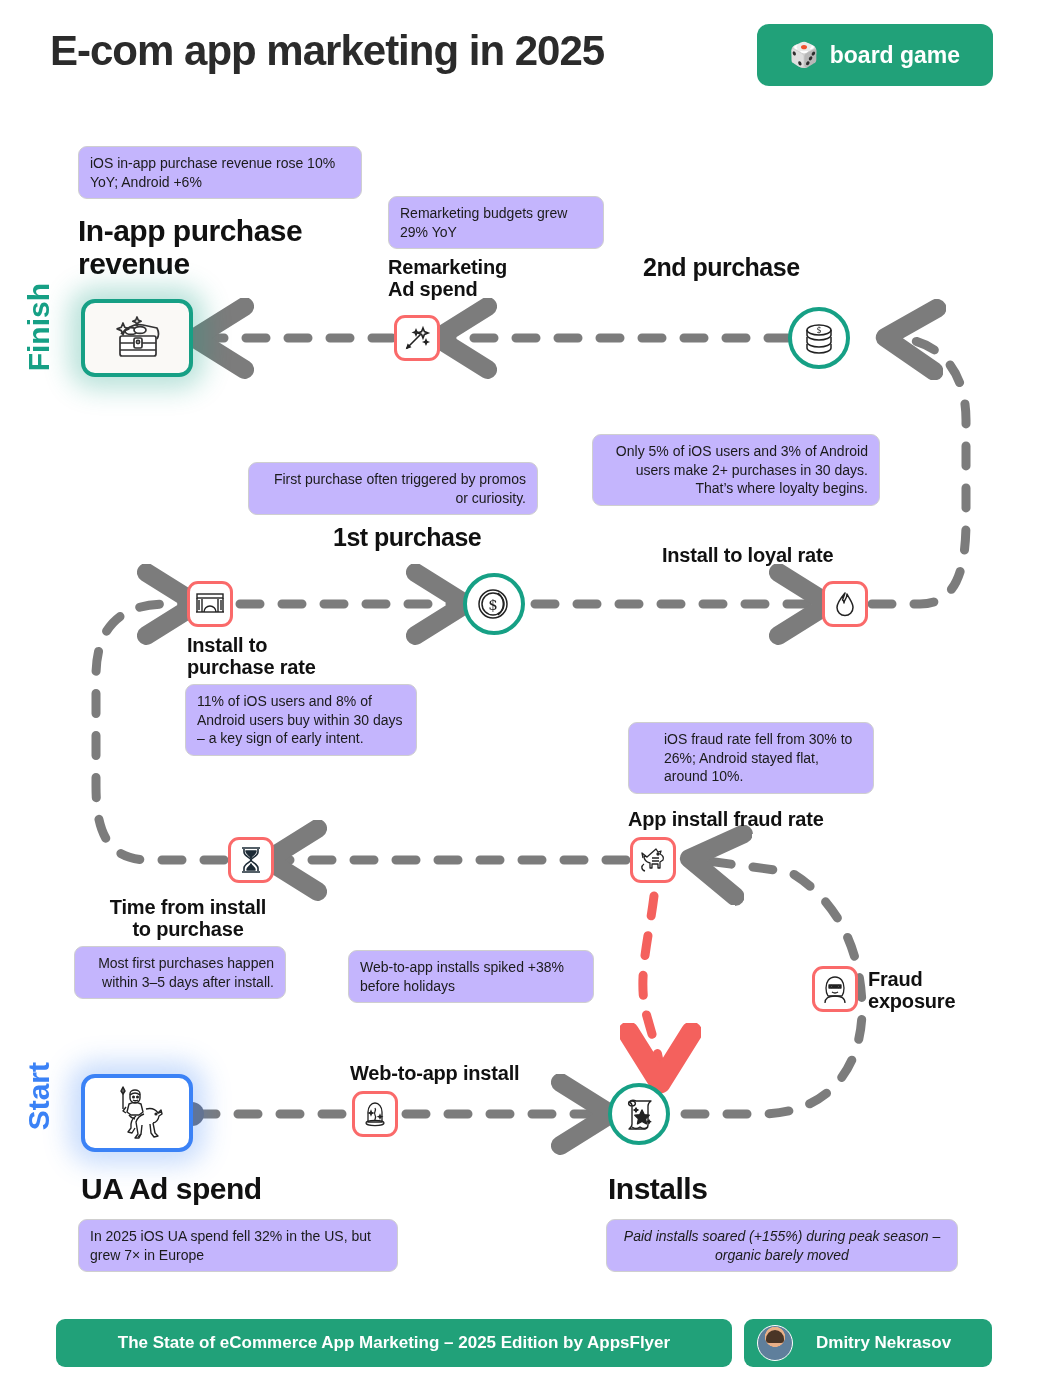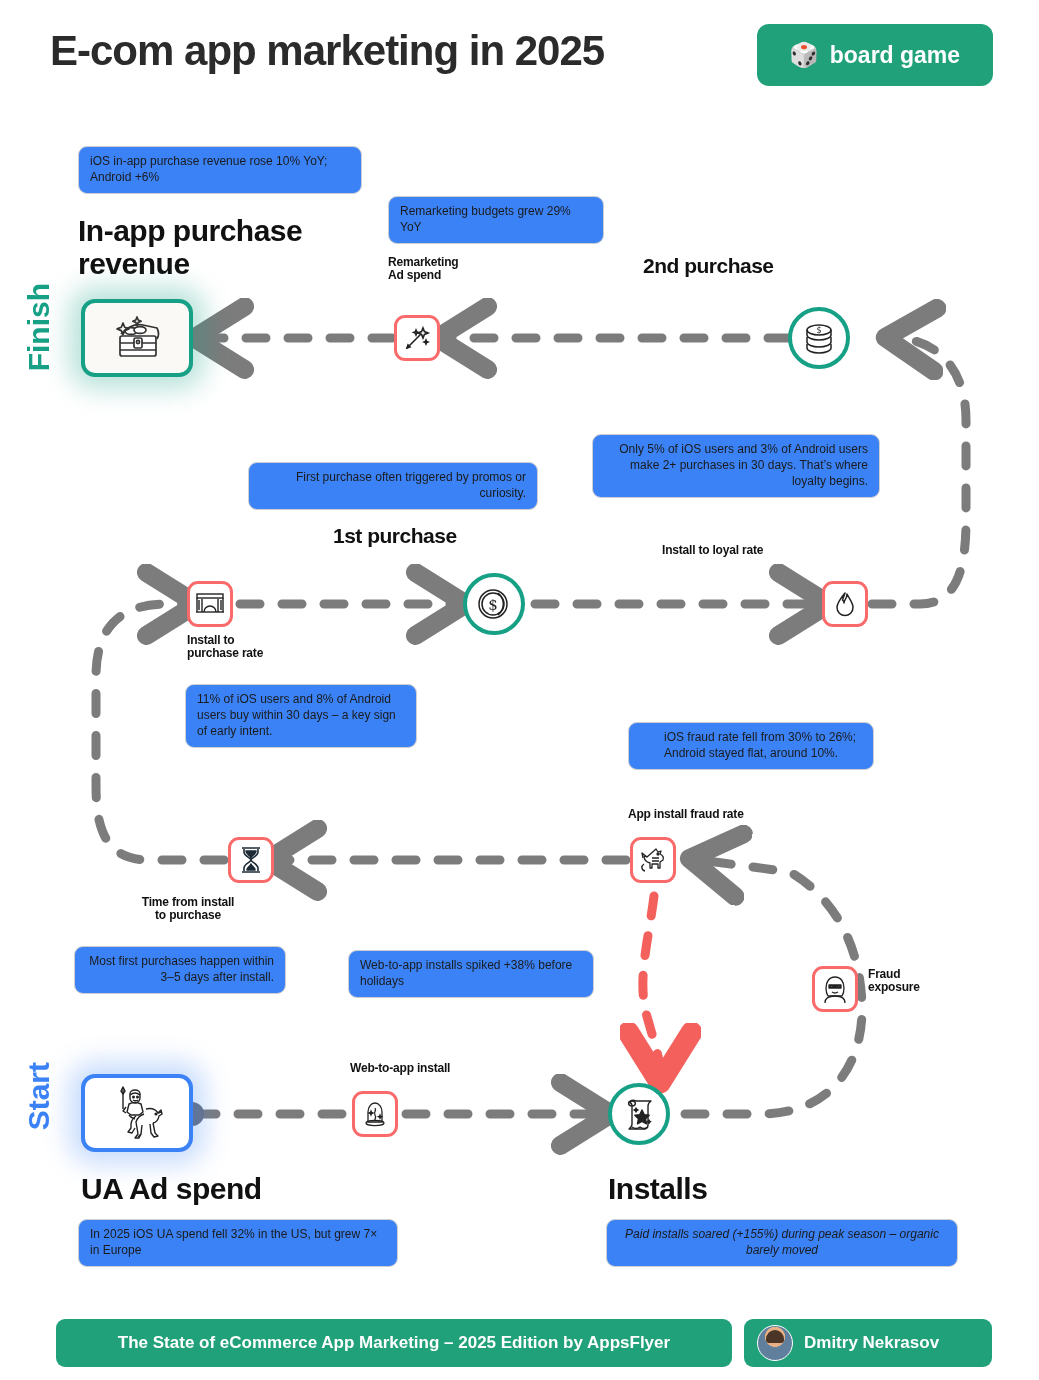--- a/index.html
+++ b/index.html
@@ -49,28 +49,28 @@
   .chip.start{
     width:112px;height:78px;border:4px solid #3b82f6;border-radius:14px;background:#ffffff;
     box-shadow:0 0 26px 12px rgba(59,130,246,.28);
   }
 
   
   .node-label{
     position:absolute;font-weight:bold;color:#111111;line-height:1.1;
   }
   .lbl-xl{font-size:30px;letter-spacing:-.5px;}
-  .lbl-lg{font-size:21px;letter-spacing:-.5px;}
-  .lbl-md{font-size:12px;letter-spacing:-.2px;}
+  .lbl-lg{font-size:25px;letter-spacing:-.5px;}
+  .lbl-md{font-size:20px;letter-spacing:-.2px;}
 
   
   .bubble{
     position:absolute;box-sizing:border-box;
-    border:1.5px solid #cfcfcf;border-radius:9px;background:#3b82f6;
-    padding:7px 11px;font-size:12px;line-height:1.33;color:#1b1b1b;
+    border:1.5px solid #cfcfcf;border-radius:9px;background:#c4b5fd;
+    padding:7px 11px;font-size:14px;line-height:1.33;color:#1b1b1b;
   }
   .bubble.ctr{text-align:center;}
   .bubble.rt{text-align:right;padding-left:12px;}
 
   
   .vword{
     position:absolute;font-size:30px;font-weight:bold;
     writing-mode:vertical-rl;transform:rotate(180deg);
     letter-spacing:0px;
   }
@@ -80,21 +80,21 @@
   
   .foot-left{
     position:absolute;left:56px;top:1319px;width:676px;height:48px;
     background:#21a179;border-radius:9px;color:#fff;
     display:flex;align-items:center;justify-content:center;
     font-size:17px;font-weight:bold;
   }
   .foot-right{
     position:absolute;left:744px;top:1319px;width:248px;height:48px;
     background:#21a179;border-radius:9px;color:#fff;
-    display:flex;align-items:center;gap:11px;padding-left:13px;box-sizing:border-box;
+    display:flex;align-items:center;gap:23px;padding-left:13px;box-sizing:border-box;
     font-size:17px;font-weight:bold;
   }
   .avatar{
     width:34px;height:34px;border-radius:50%;flex:0 0 34px;
     background:radial-gradient(circle at 50% 32%,#e9b088 0 34%,#5f7f9c 36% 100%);
     border:1.5px solid #ffffff;overflow:hidden;position:relative;
   }
   .avatar:after{
     content:"";position:absolute;left:8px;top:4px;width:18px;height:13px;border-radius:9px 9px 3px 3px;
     background:#4a3526;

